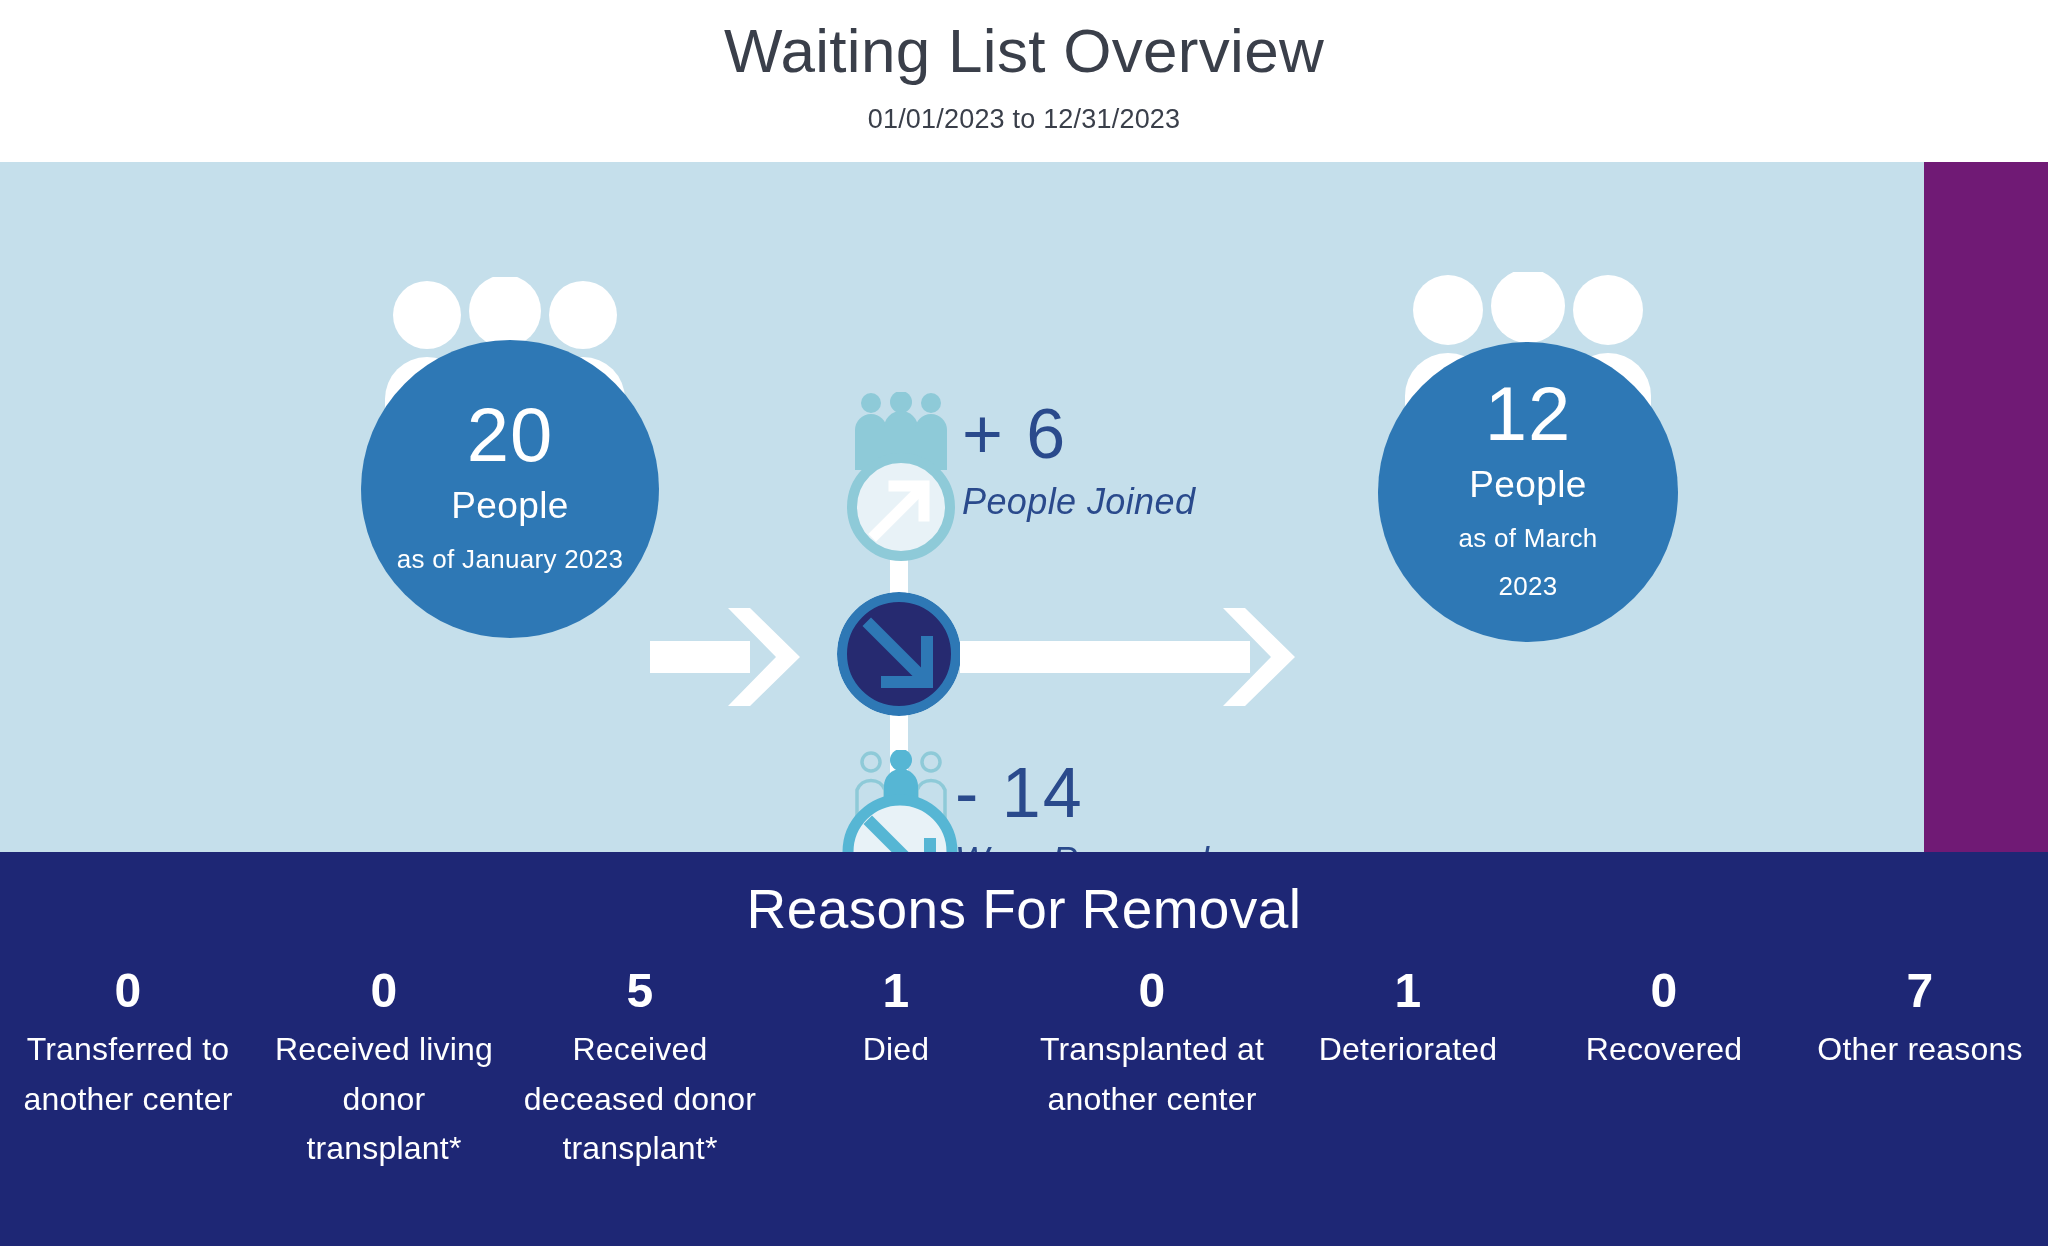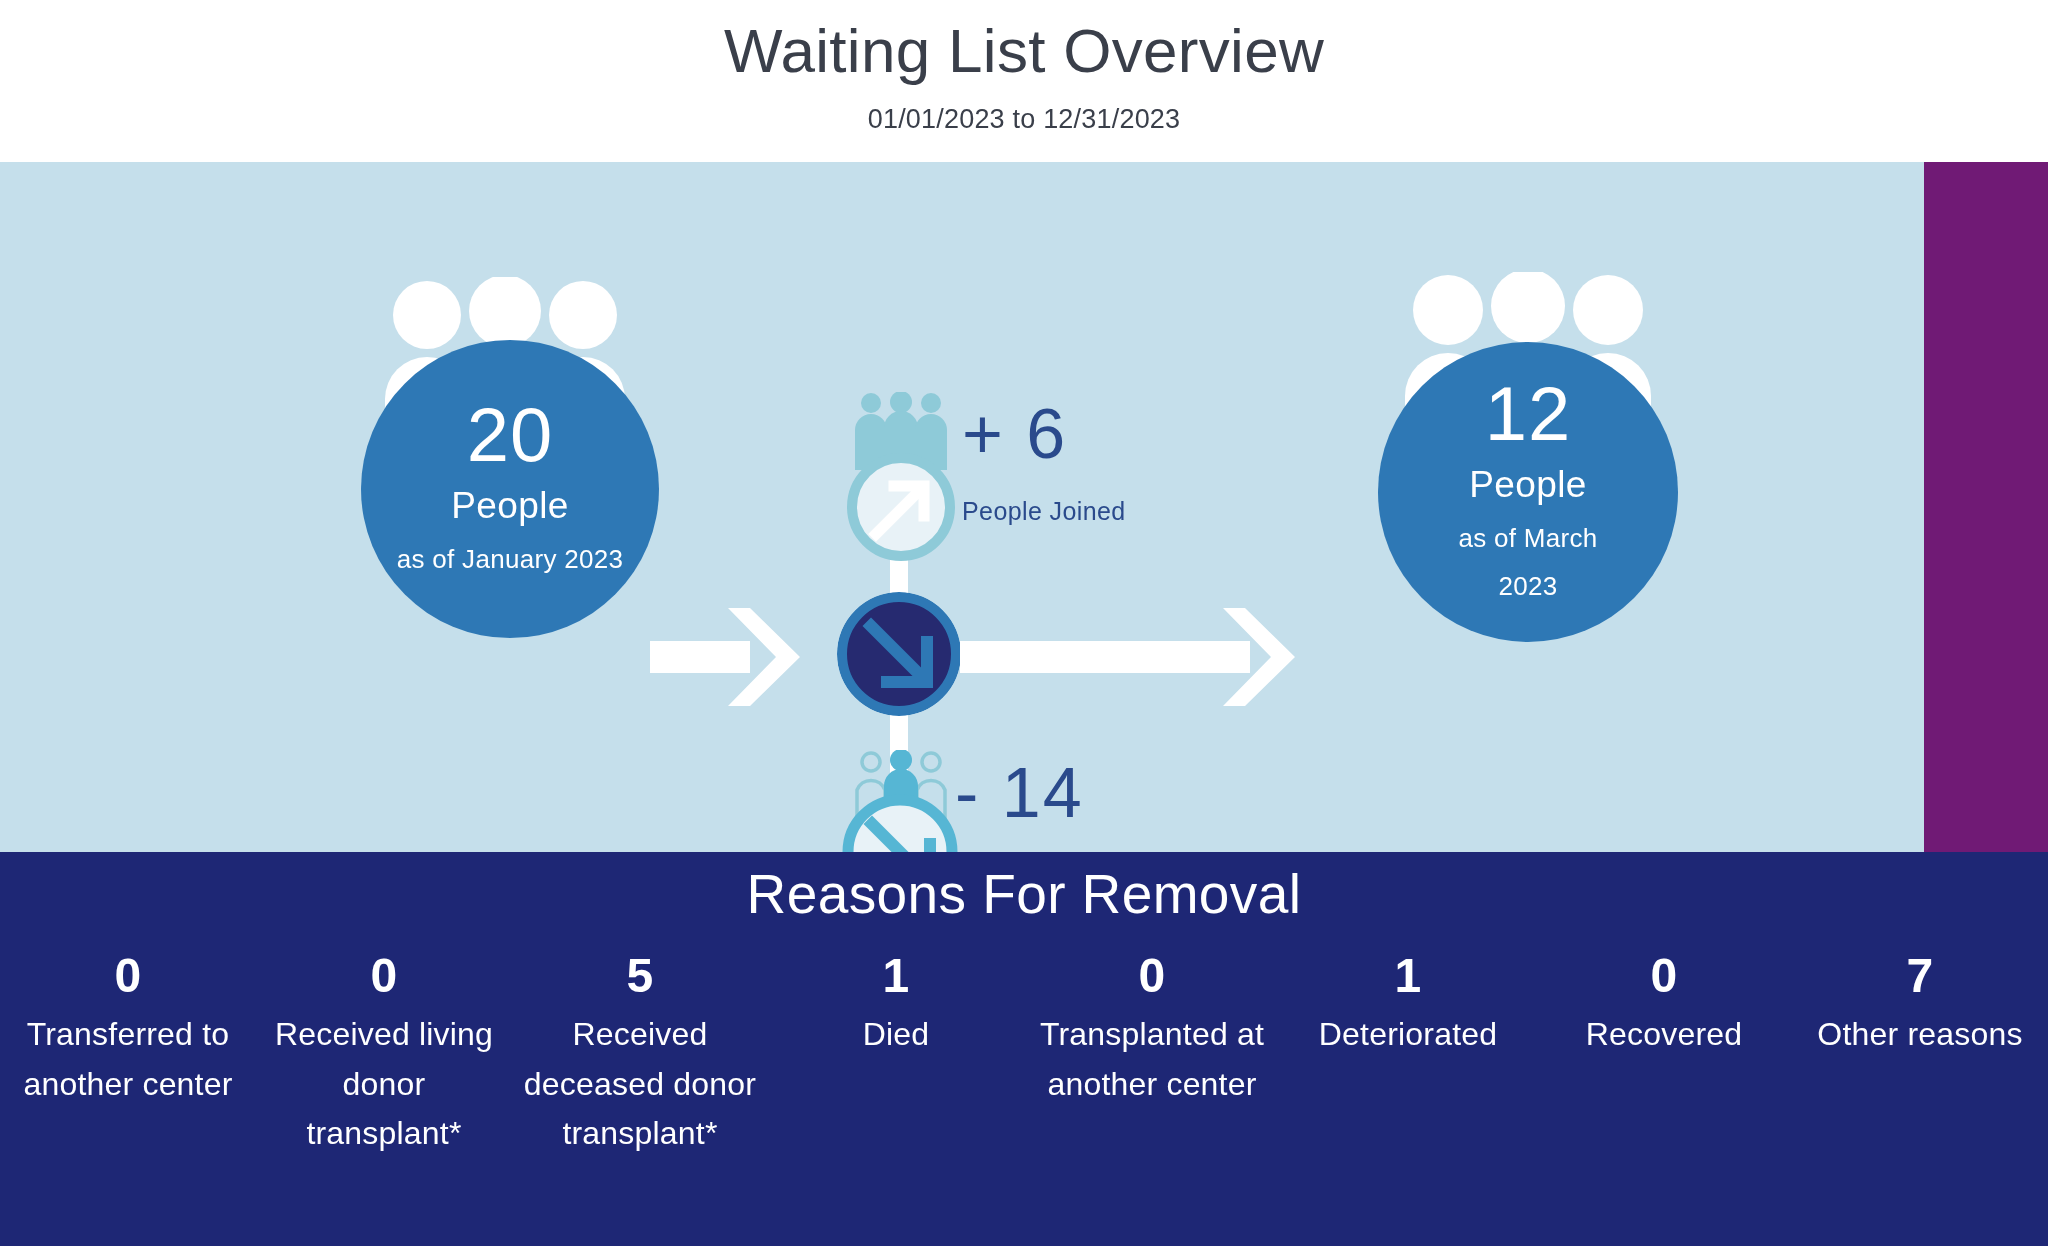--- a/index.html
+++ b/index.html
@@ -110,42 +110,43 @@
     color: #2a4a8c;
   }
   .delta-num {
     font-size: 70px;
     font-weight: 400;
     line-height: 1;
     letter-spacing: 2px;
     white-space: nowrap;
   }
   .delta-label {
-    font-size: 25px;
-    font-weight: 400;
-    margin-top: 28px;
+    font-size: 36px;
+    font-weight: 400;
+    margin-top: 12px;
     letter-spacing: 0.4px;
     white-space: nowrap;
+    font-style: italic;
   }
 
   
   .reasons {
     position: absolute;
     left: 0; top: 852px;
     width: 2048px;
     height: 394px;
     background: #1e2775;
   }
   .reasons-title {
     text-align: center;
     color: #ffffff;
     font-size: 55px;
     font-weight: 400;
     letter-spacing: 0.4px;
-    padding-top: 10px;
+    padding-top: 25px;
   }
   .reasons-grid {
     display: grid;
     grid-template-columns: repeat(8, 1fr);
     padding-top: 26px;
   }
   .reason-cell {
     text-align: center;
     padding: 0 10px;
   }

